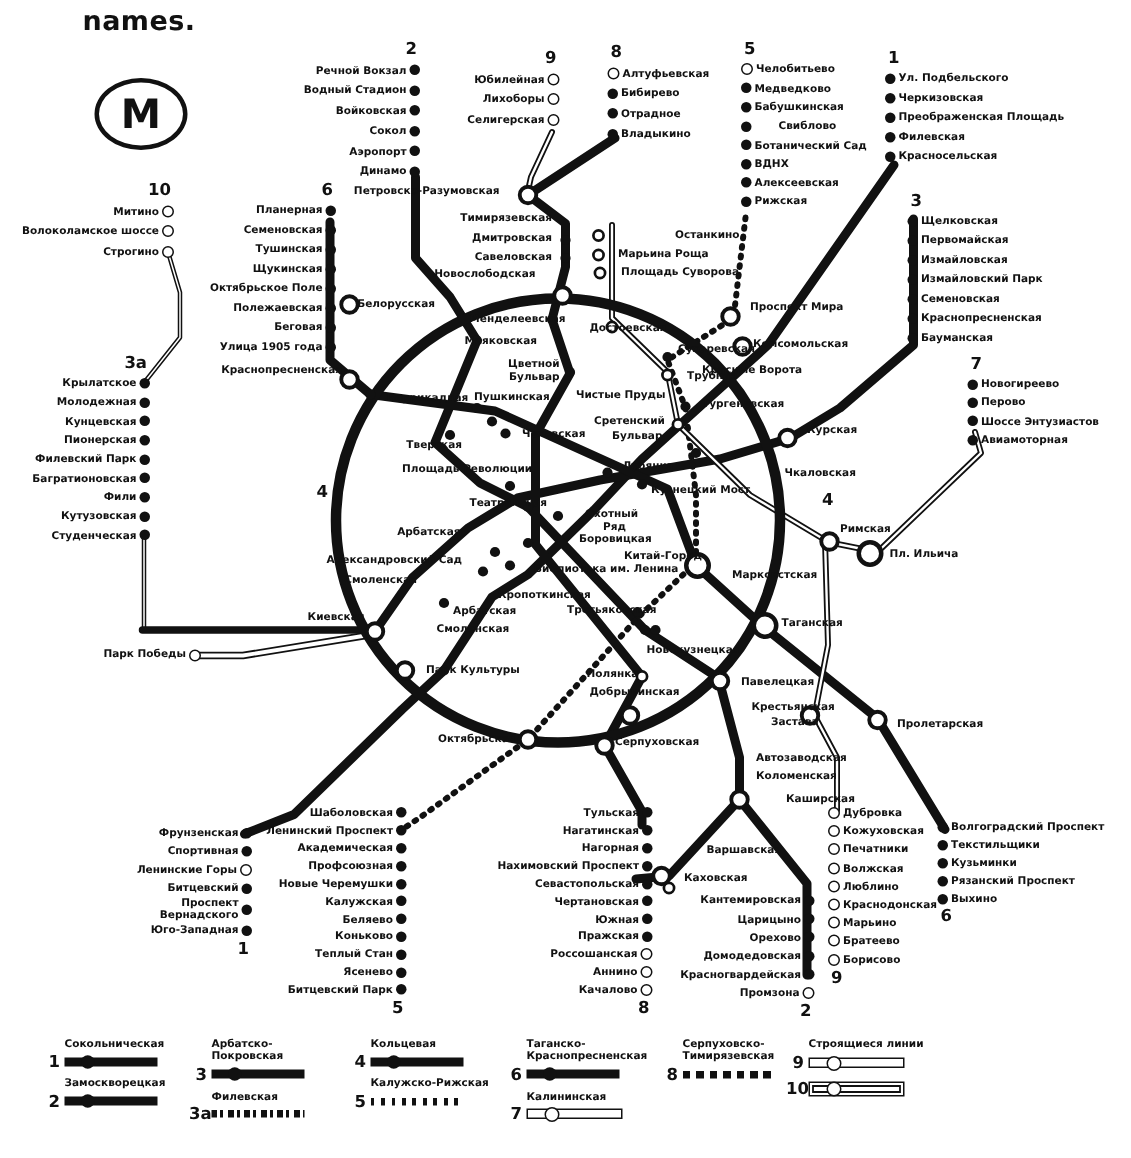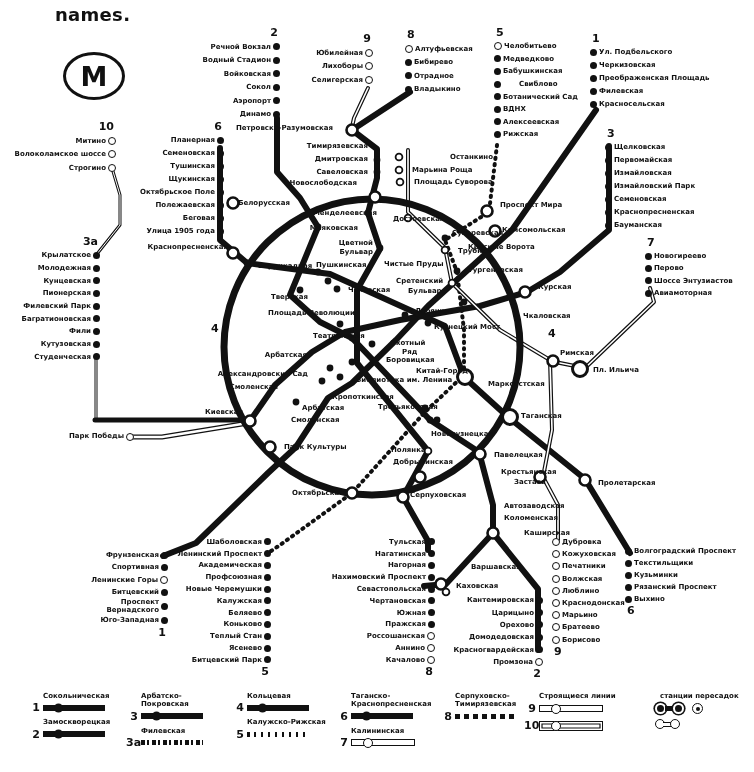--- a/index.html
+++ b/index.html
@@ -793,34 +793,14 @@
       </div>
       <div class="litem">
         <div class="lbar">
             <span class="lnum">10</span>
             <span class="smp hollow2">
               <i class="sdot h"></i>
             </span>
           </div>
       </div>
     </div>
-    <div class="lblock" style="left:645px;width:105px">
-      <div class="lhead">станции пересадок</div>
-      <div class="ticons">
-        <span class="tb">
-            <i class="c f"></i>
-            <i class="bbar f"></i>
-            <i class="c f"></i>
-          </span>
-        <span class="cd">
-            <i></i>
-          </span>
-      </div>
-      <div class="ticons">
-        <span class="tb">
-            <i class="c h"></i>
-            <i class="bbar h"></i>
-            <i class="c h"></i>
-          </span>
-      </div>
-    </div>
   </div>
 </div>
 
 </body></html>

